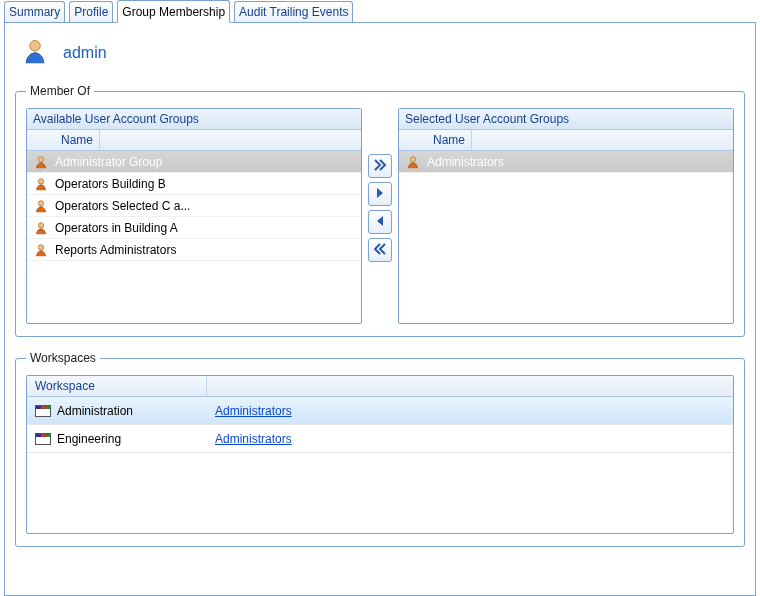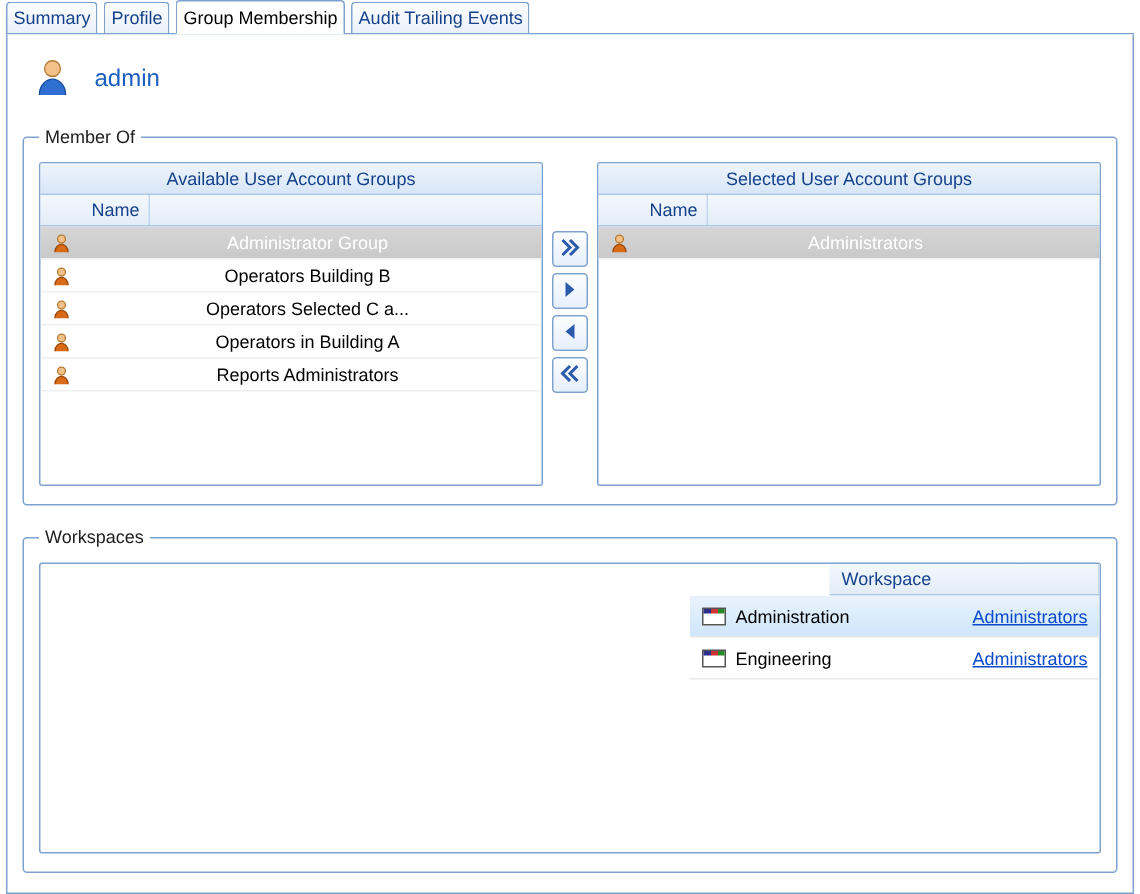--- a/index.html
+++ b/index.html
@@ -20,21 +20,21 @@
 
   
   .user-row { display: flex; align-items: center; gap: 14px; margin: 6px 0 16px 6px; }
   .user-name { color: #1b5fc1; font-size: 16px; }
 
   
   fieldset { border: 1px solid #7da2ce; border-radius: 3px; margin: 0 0 14px 0; padding: 10px 10px 12px 10px; }
   legend { padding: 0 4px; color: #202020; }
 
   
-  .dual { display: flex; gap: 6px; align-items: stretch; text-align: center; }
+  .dual { display: flex; gap: 6px; align-items: stretch; }
   .listpanel { flex: 1 1 0; border: 1px solid #7da2ce; border-radius: 2px; background: #fff;
                display: flex; flex-direction: column; height: 216px; }
   .listtitle { background: linear-gradient(#eef4fb, #d7e6f7); border-bottom: 1px solid #a9c6e7;
                padding: 3px 6px; color: #15428b; font-weight: 500; }
   .listheader { display: flex; background: linear-gradient(#f3f8fe, #e3ecf7); border-bottom: 1px solid #a9c6e7; }
   .listheader .cell { padding: 3px 6px; color: #15428b; border-right: 1px solid #c4d6ec; }
   .listheader .cell:first-child { width: 28px; border-right: none; }
   .listbody { flex: 1; overflow: auto; }
   .row { display: flex; align-items: center; height: 22px; border-bottom: 1px solid #f0f0f0;
          padding: 0 6px; gap: 6px; cursor: default; }
@@ -43,21 +43,21 @@
   .row .label { flex: 1; white-space: nowrap; overflow: hidden; text-overflow: ellipsis; }
 
   
   .btns { display: flex; flex-direction: column; justify-content: flex-start; gap: 4px; padding-top: 46px; }
   .arrowbtn { width: 24px; height: 24px; border: 1px solid #7da2ce; border-radius: 3px;
               background: linear-gradient(#fdfeff, #e6effb); display: flex; align-items: center;
               justify-content: center; cursor: pointer; }
   .arrowbtn svg { width: 14px; height: 14px; }
 
   
-  .wtable { border: 1px solid #7da2ce; border-radius: 2px; height: 194px; display: flex; flex-direction: column; align-items: flex-end; }
+  .wtable { border: 1px solid #7da2ce; border-radius: 2px; height: 159px; display: flex; flex-direction: column; }
   .whead { display: flex; background: linear-gradient(#f3f8fe, #e3ecf7); border-bottom: 1px solid #a9c6e7; }
   .wcol { padding: 3px 8px; color: #15428b; border-right: 1px solid #c4d6ec; }
   .wcol.c1 { width: 180px; }
   .wcol.c2 { flex: 1; border-right: none; }
   .wbody { flex: 1; overflow: auto; }
   .wrow { display: flex; align-items: center; height: 28px; border-bottom: 1px solid #e7e7e7; }
   .wrow.sel { background: linear-gradient(#e9f3fd, #cfe6fb); }
   .wcell { padding: 0 8px; display: flex; align-items: center; gap: 6px; }
   .wcell.c1 { width: 180px; }
   .wcell.c2 { flex: 1; }

